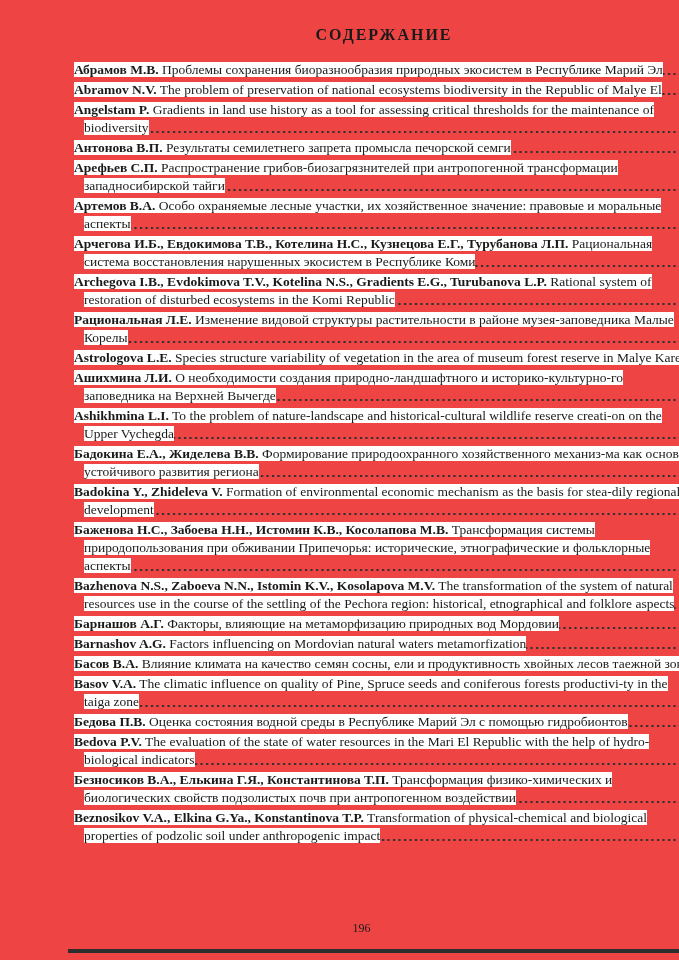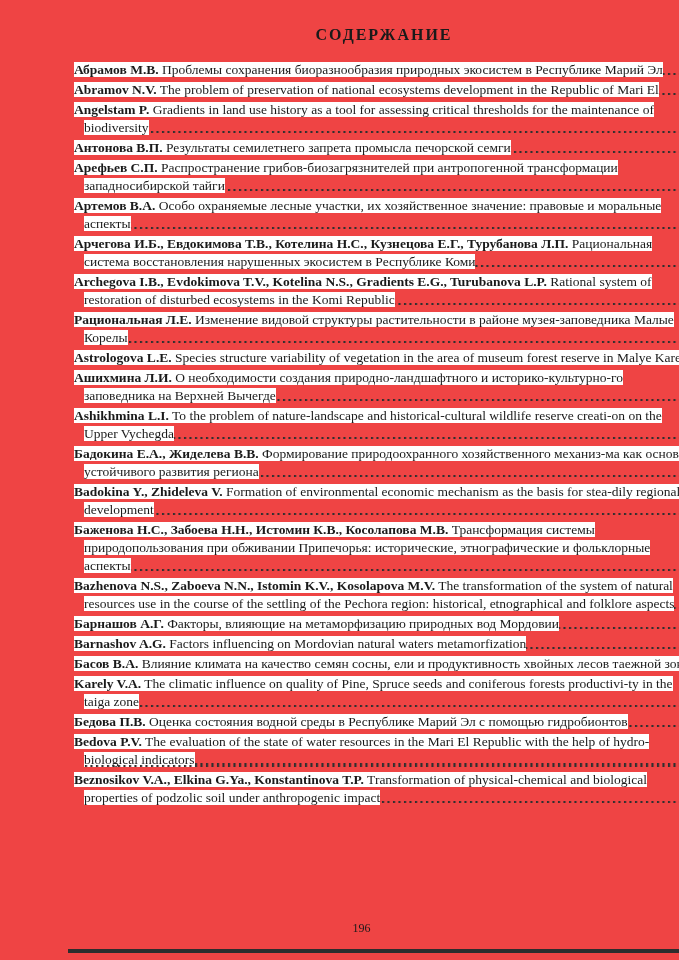--- a/index.html
+++ b/index.html
@@ -80,41 +80,41 @@
   }
 </style>
 </head>
 <body>
 
 <div class="page">
   <div class="content">
     <h1 class="doc-title">СОДЕРЖАНИЕ</h1>
     <div class="entries">
         <div class="entry"><span class="dots"></span><span class="entry-text"><b class="authors">Абрамов М.В.</b> <span class="etitle">Проблемы сохранения биоразнообразия природных экосистем в Республике Марий Эл</span></span><span class="page-num">3</span></div>
-        <div class="entry"><span class="dots"></span><span class="entry-text"><b class="authors">Abramov N.V.</b> <span class="etitle">The problem of preservation of national ecosystems development in the Republic of Mari El</span></span><span class="page-num">4</span></div>
+        <div class="entry"><span class="dots"></span><span class="entry-text"><b class="authors">Abramov N.V.</b> <span class="etitle">The problem of preservation of national ecosystems biodiversity in the Republic of Malye El</span></span><span class="page-num">4</span></div>
         <div class="entry"><span class="dots"></span><span class="entry-text"><b class="authors">Angelstam P.</b> <span class="etitle">Gradients in land use history as a tool for assessing critical thresholds for the maintenance of biodiversity</span></span><span class="page-num">5</span></div>
         <div class="entry"><span class="dots"></span><span class="entry-text"><b class="authors">Антонова В.П.</b> <span class="etitle">Результаты семилетнего запрета промысла печорской семги</span></span><span class="page-num">5</span></div>
         <div class="entry"><span class="dots"></span><span class="entry-text"><b class="authors">Арефьев С.П.</b> <span class="etitle">Распространение грибов-биозагрязнителей при антропогенной трансформации западносибирской тайги</span></span><span class="page-num">7</span></div>
         <div class="entry"><span class="dots"></span><span class="entry-text"><b class="authors">Артемов В.А.</b> <span class="etitle">Особо охраняемые лесные участки, их хозяйственное значение: правовые и моральные аспекты</span></span><span class="page-num">8</span></div>
         <div class="entry"><span class="dots"></span><span class="entry-text"><b class="authors">Арчегова И.Б., Евдокимова Т.В., Котелина Н.С., Кузнецова Е.Г., Турубанова Л.П.</b> <span class="etitle">Рациональная система восстановления нарушенных экосистем в Республике Коми</span></span><span class="page-num">10</span></div>
         <div class="entry"><span class="dots"></span><span class="entry-text"><b class="authors">Archegova I.B., Evdokimova T.V., Kotelina N.S., Gradients E.G., Turubanova L.P.</b> <span class="etitle">Rational system of restoration of disturbed ecosystems in the Komi Republic</span></span><span class="page-num">10</span></div>
         <div class="entry"><span class="dots"></span><span class="entry-text"><b class="authors">Рациональная Л.Е.</b> <span class="etitle">Изменение видовой структуры растительности в районе музея-заповедника Малые Корелы</span></span><span class="page-num">11</span></div>
         <div class="entry"><span class="dots"></span><span class="entry-text"><b class="authors">Astrologova L.E.</b> <span class="etitle">Species structure variability of vegetation in the area of museum forest reserve in Malye Karely</span></span><span class="page-num">12</span></div>
         <div class="entry"><span class="dots"></span><span class="entry-text"><b class="authors">Ашихмина Л.И.</b> <span class="etitle">О необходимости создания природно-ландшафтного и историко-культурно-го заповедника на Верхней Вычегде</span></span><span class="page-num">12</span></div>
         <div class="entry"><span class="dots"></span><span class="entry-text"><b class="authors">Ashikhmina L.I.</b> <span class="etitle">To the problem of nature-landscape and historical-cultural wildlife reserve creati-on on the Upper Vychegda</span></span><span class="page-num">13</span></div>
         <div class="entry"><span class="dots"></span><span class="entry-text"><b class="authors">Бадокина Е.А., Жиделева В.В.</b> <span class="etitle">Формирование природоохранного хозяйственного механиз-ма как основы устойчивого развития региона</span></span><span class="page-num">14</span></div>
         <div class="entry"><span class="dots"></span><span class="entry-text"><b class="authors">Badokina Y., Zhideleva V.</b> <span class="etitle">Formation of environmental economic mechanism as the basis for stea-dily regional development</span></span><span class="page-num">4</span></div>
         <div class="entry"><span class="dots"></span><span class="entry-text"><b class="authors">Баженова Н.С., Забоева Н.Н., Истомин К.В., Косолапова М.В.</b> <span class="etitle">Трансформация системы природопользования при обживании Припечорья: исторические, этнографические и фольклорные аспекты</span></span><span class="page-num">16</span></div>
         <div class="entry"><span class="dots"></span><span class="entry-text"><b class="authors">Bazhenova N.S., Zaboeva N.N., Istomin K.V., Kosolapova M.V.</b> <span class="etitle">The transformation of the system of natural resources use in the course of the settling of the Pechora region: historical, etnographical and folklore aspects</span></span><span class="page-num">17</span></div>
         <div class="entry"><span class="dots"></span><span class="entry-text"><b class="authors">Барнашов А.Г.</b> <span class="etitle">Факторы, влияющие на метаморфизацию природных вод Мордовии</span></span><span class="page-num">17</span></div>
         <div class="entry"><span class="dots"></span><span class="entry-text"><b class="authors">Barnashov A.G.</b> <span class="etitle">Factors influencing on Mordovian natural waters metamorfization</span></span><span class="page-num">18</span></div>
         <div class="entry"><span class="dots"></span><span class="entry-text"><b class="authors">Басов В.А.</b> <span class="etitle">Влияние климата на качество семян сосны, ели и продуктивность хвойных лесов таежной зоны</span></span><span class="page-num">19</span></div>
-        <div class="entry"><span class="dots"></span><span class="entry-text"><b class="authors">Karely V.A.</b> <span class="etitle">The climatic influence on quality of Pine, Spruce seeds and coniferous forests productivi-ty in the taiga zone</span></span><span class="page-num">20</span></div>
+        <div class="entry"><span class="dots"></span><span class="entry-text"><b class="authors">Basov V.A.</b> <span class="etitle">The climatic influence on quality of Pine, Spruce seeds and coniferous forests productivi-ty in the taiga zone</span></span><span class="page-num">20</span></div>
         <div class="entry"><span class="dots"></span><span class="entry-text"><b class="authors">Бедова П.В.</b> <span class="etitle">Оценка состояния водной среды в Республике Марий Эл с помощью гидробионтов</span></span><span class="page-num">21</span></div>
         <div class="entry"><span class="dots"></span><span class="entry-text"><b class="authors">Bedova P.V.</b> <span class="etitle">The evaluation of the state of water resources in the Mari El Republic with the help of hydro-biological indicators</span></span><span class="page-num">21</span></div>
-        <div class="entry"><span class="dots"></span><span class="page-num">22</span></div>
+        <div class="entry"><span class="dots"></span><span class="entry-text"><b class="authors">Безносиков В.А., Елькина Г.Я., Константинова Т.П.</b> <span class="etitle">Трансформация физико-химических и биологических свойств подзолистых почв при антропогенном воздействии</span></span><span class="page-num">22</span></div>
         <div class="entry"><span class="dots"></span><span class="entry-text"><b class="authors">Beznosikov V.A., Elkina G.Ya., Konstantinova T.P.</b> <span class="etitle">Transformation of physical-chemical and biological properties of podzolic soil under anthropogenic impact</span></span><span class="page-num">30</span></div>
       </div>
   </div>
   <div class="footer">196</div>
   <div class="artifact-right"></div>
   <div class="artifact-bottom"></div>
 </div>
 
 </body></html>

